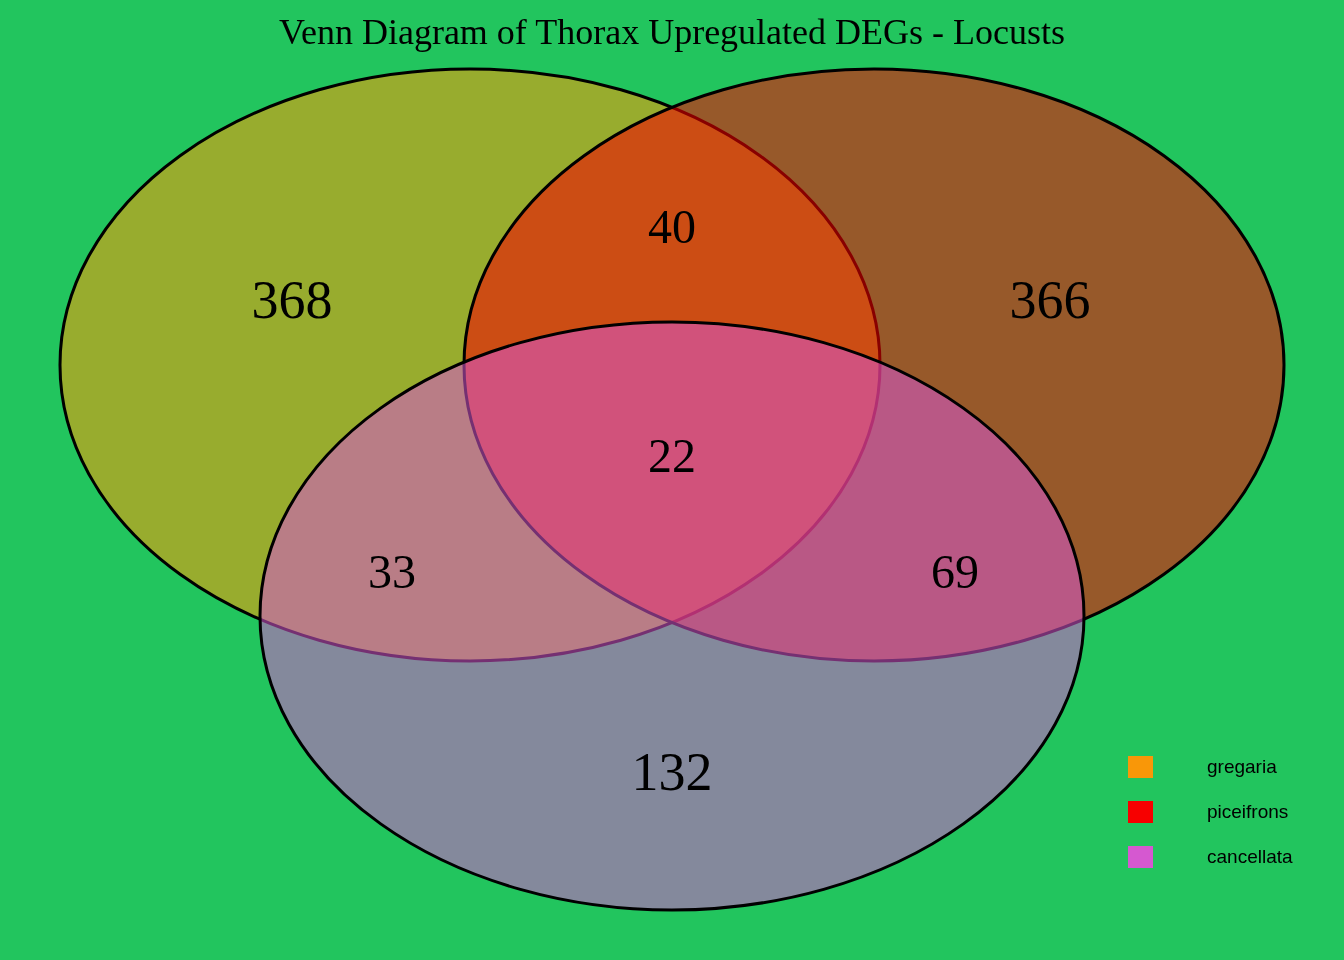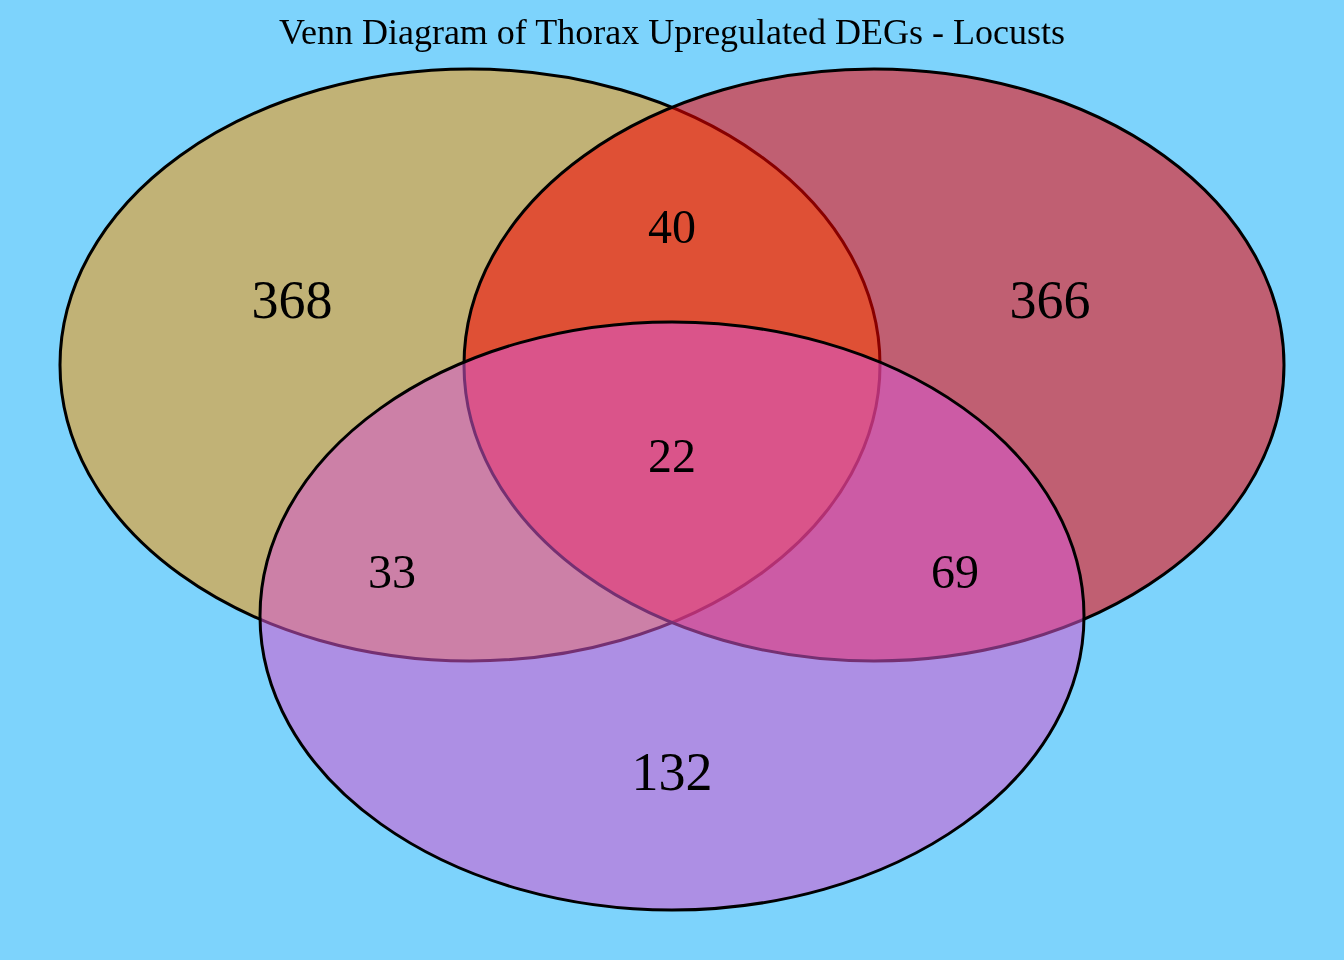--- a/index.html
+++ b/index.html
@@ -4,21 +4,21 @@
 <style>
   html, body {
     margin: 0;
     padding: 0;
     background: #ffffff;
   }
   .figure {
     position: relative;
     width: 1344px;
     height: 960px;
-    background: #7dd3fc;
+    background: #22c55e;
     overflow: hidden;
     font-family: "Liberation Serif", serif;
   }
   .figure svg {
     position: absolute;
     left: 0;
     top: 0;
   }
   .venn-ellipse {
     fill-opacity: 0.55;
@@ -82,13 +82,27 @@
       <text class="count count-large" x="292" y="318">368</text>
       <text class="count count-large" x="1050" y="318">366</text>
       <text class="count count-large" x="672" y="790">132</text>
       <text class="count count-mid" x="672" y="243">40</text>
       <text class="count count-mid" x="392" y="588">33</text>
       <text class="count count-mid" x="955" y="588">69</text>
       <text class="count count-mid" x="672" y="472">22</text>
     </g>
   </svg>
 
+  <div class="legend">
+    <div class="legend-row">
+      <span class="legend-swatch" style="background: rgb(249, 151, 8);"></span>
+      <span class="legend-label">gregaria</span>
+    </div>
+    <div class="legend-row">
+      <span class="legend-swatch" style="background: rgb(247, 0, 0);"></span>
+      <span class="legend-label">piceifrons</span>
+    </div>
+    <div class="legend-row">
+      <span class="legend-swatch" style="background: rgb(213, 88, 208);"></span>
+      <span class="legend-label">cancellata</span>
+    </div>
+  </div>
 </div>
 
 </body></html>

